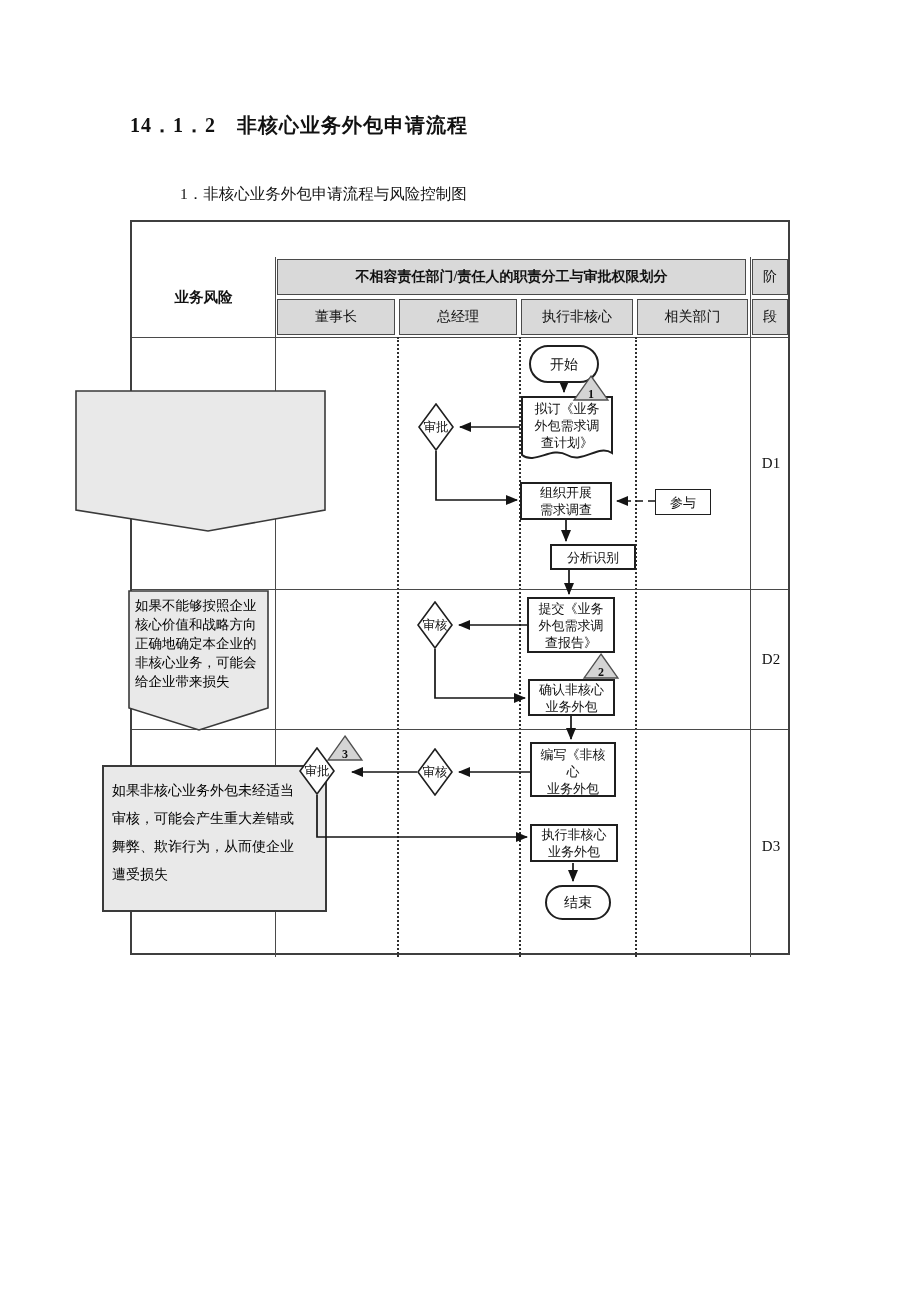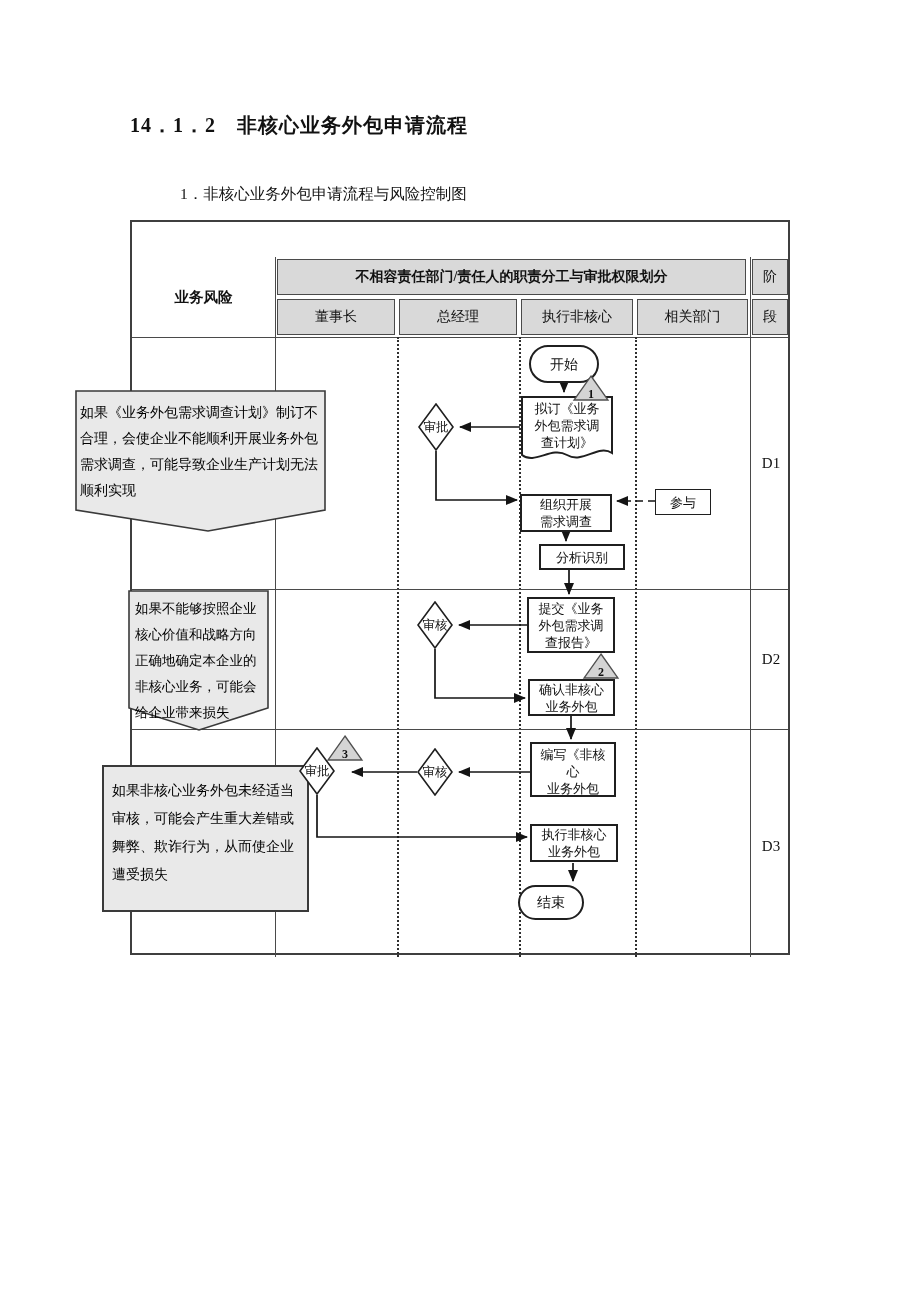--- a/index.html
+++ b/index.html
@@ -71,29 +71,28 @@
     <div class="line hline" style="top:507px;"></div>
 
     <div class="cell stage-lbl" style="top:227px;">D1</div>
     <div class="cell stage-lbl" style="top:423px;">D2</div>
     <div class="cell stage-lbl" style="top:610px;">D3</div>
 
     <div class="callout" style="left:-57px;top:168px;width:252px;height:143px;">
       <svg width="252" height="143">
         <polygon points="1,1 250,1 250,120 133,141 1,120" fill="#e9e9e9" stroke="#3a3a3a" stroke-width="1.6"></polygon>
       </svg>
-      <div class="txt" style="left:5px;top:10px;width:240px;line-height:26px;">如果《业务外包需求调查计划》制订不合理，会使企业不能顺利开展业务外包需求调查，可能导致企业生产计划无法顺利实现</div>
     </div>
     <div class="callout" style="left:-4px;top:368px;width:142px;height:141px;">
       <svg width="142" height="141">
         <polygon points="1,1 140,1 140,118 71,140 1,118" fill="#e9e9e9" stroke="#3a3a3a" stroke-width="1.6"></polygon>
       </svg>
-      <div class="txt" style="left:7px;top:6px;width:127px;line-height:26px;font-size:13.5px;">如果不能够按照企业核心价值和战略方向正确地确定本企业的非核心业务，可能会给企业带来损失</div>
+      <div class="txt" style="left:7px;top:6px;width:127px;line-height:19px;font-size:13.5px;">如果不能够按照企业核心价值和战略方向正确地确定本企业的非核心业务，可能会给企业带来损失</div>
     </div>
-    <div class="callout c3" style="left:-30px;top:543px;width:203px;height:143px;">
+    <div class="callout c3" style="left:-30px;top:543px;width:203px;height:143px;padding-left:18px;">
       <div class="txt" style="left:8px;top:10px;width:187px;line-height:28px;">如果非核心业务外包未经适当审核，可能会产生重大差错或舞弊、欺诈行为，从而使企业遭受损失</div>
     </div>
 
     <svg class="conn" width="660" height="735" viewBox="0 0 660 735">
       <defs>
         <marker id="ah" markerWidth="13" markerHeight="11" refX="11" refY="5" orient="auto" markerUnits="userSpaceOnUse">
           <path d="M0,0 L12,5 L0,10 Z" fill="#141414"></path>
         </marker>
       </defs>
       <g stroke="#141414" stroke-width="1.7" fill="none">
@@ -124,24 +123,24 @@
 查计划》</span>
     </div>
 
     <div class="diamond" style="left:286px;top:181px;">
       <svg width="36" height="48">
         <polygon points="18,1 35,24 18,47 1,24" fill="#ffffff" stroke="#1f1f1f" stroke-width="1.6"></polygon>
       </svg>
       <span class="dtxt">审批</span>
     </div>
 
-    <div class="node proc ml" style="left:388px;top:272px;width:92px;height:38px;">组织开展
+    <div class="node proc ml" style="left:388px;top:260px;width:92px;height:38px;">组织开展
 需求调查</div>
     <div class="node small" style="left:523px;top:267px;width:56px;height:26px;">参与</div>
-    <div class="node proc" style="left:407px;top:322px;width:86px;height:26px;">分析识别</div>
+    <div class="node proc" style="left:418px;top:322px;width:86px;height:26px;">分析识别</div>
 
     <div class="tri" style="left:440px;top:152px;">
       <svg width="38" height="28">
         <polygon points="19,2 36,26 2,26" fill="#d4d4d4" stroke="#505050" stroke-width="1.3"></polygon>
       </svg>
       <span class="ttxt">1</span>
     </div>
 
     <div class="node proc ml" style="left:395px;top:375px;width:88px;height:56px;">提交《业务
 外包需求调
@@ -185,16 +184,16 @@
 
     <div class="diamond" style="left:167px;top:525px;">
       <svg width="36" height="48">
         <polygon points="18,1 35,24 18,47 1,24" fill="#ffffff" stroke="#1f1f1f" stroke-width="1.6"></polygon>
       </svg>
       <span class="dtxt">审批</span>
     </div>
 
     <div class="node proc ml" style="left:398px;top:602px;width:88px;height:38px;">执行非核心
 业务外包</div>
-    <div class="node term" style="left:386px;top:663px;width:66px;height:35px;">结束</div>
+    <div class="node term" style="left:413px;top:663px;width:66px;height:35px;">结束</div>
 
   </div>
 </div>
 
 </body></html>

